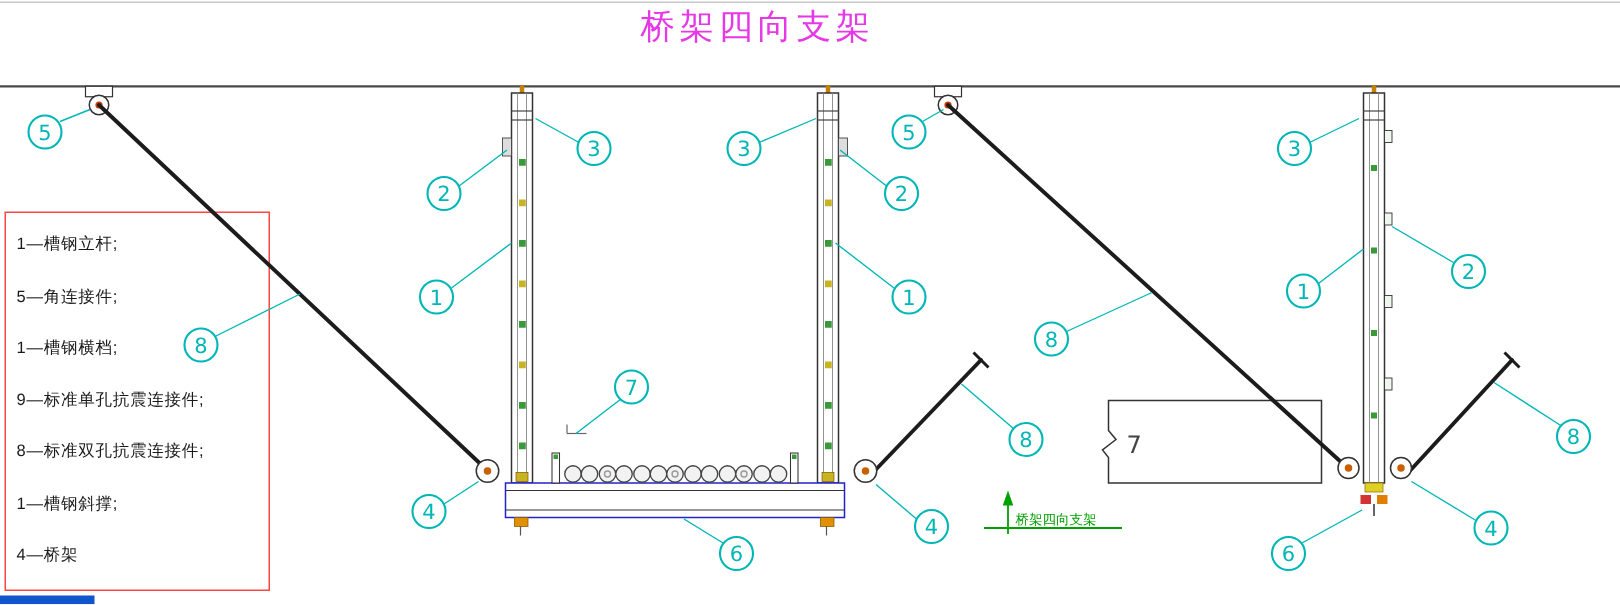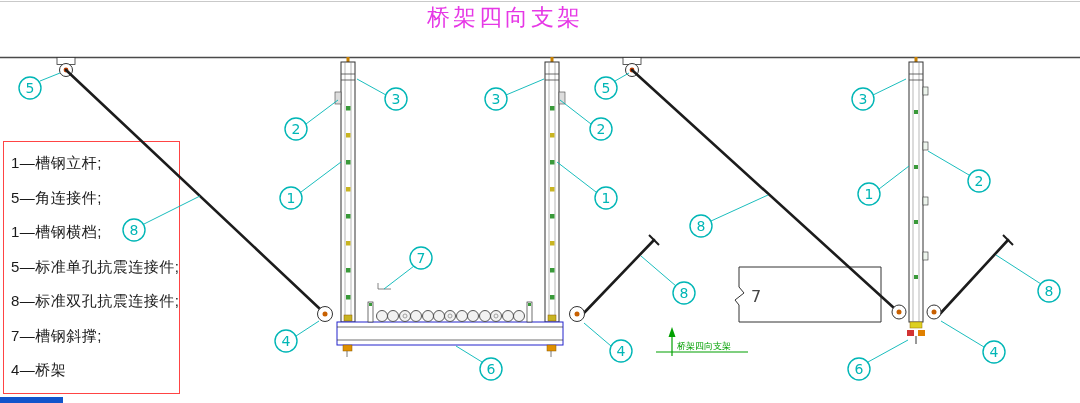--- a/index.html
+++ b/index.html
@@ -2,44 +2,44 @@
 <html><head>
 <meta charset="utf-8">
 <style>
   html,body{margin:0;padding:0;background:#fff}
   .stage{position:relative;width:1080px;height:403px;overflow:hidden;background:#fff;
          font-family:"Liberation Sans",sans-serif}
   .title{position:absolute;top:2px;left:0;width:1010px;text-align:center;
          font-size:23px;color:#e638e6;letter-spacing:3px;font-weight:500}
   .legend{position:absolute;left:3px;top:141px;width:177px;height:253px;
           border:1px solid #f44;box-sizing:border-box;padding:4px 0 0 7px;background:transparent}
-  .legend-row{font-size:15px;color:#1a1a1a;line-height:34.5px;white-space:nowrap;letter-spacing:.5px}
+  .legend-row{font-size:11px;color:#1a1a1a;line-height:34.5px;white-space:nowrap;letter-spacing:.5px}
   svg.canvas{position:absolute;left:0;top:0}
   .co circle{fill:#fff;stroke:#00b6b6;stroke-width:1.4}
   .co text{fill:#00b6b6;font-size:14px;text-anchor:middle;font-family:"DejaVu Sans",sans-serif}
   .leader{stroke:#00b6b6;stroke-width:.9;fill:none}
   .steel{stroke:#333;fill:#fff}
   .brace{stroke:#1c1c1c;stroke-width:2.6;stroke-linecap:round}
   .traylabel{fill:#444;font-size:16px;font-family:"DejaVu Sans",sans-serif}
   .axis-text{fill:#00a000;font-size:9px;font-family:"DejaVu Sans",sans-serif}
 </style>
 </head>
 <body>
 
 <div class="stage">
 
   <div class="title">桥架四向支架</div>
 
   <div class="legend">
     <div class="legend-row">1—槽钢立杆;</div>
     <div class="legend-row">5—角连接件;</div>
     <div class="legend-row">1—槽钢横档;</div>
-    <div class="legend-row">5—标准单孔抗震连接件;</div>
+    <div class="legend-row">9—标准单孔抗震连接件;</div>
     <div class="legend-row">8—标准双孔抗震连接件;</div>
-    <div class="legend-row">7—槽钢斜撑;</div>
+    <div class="legend-row">1—槽钢斜撑;</div>
     <div class="legend-row">4—桥架</div>
   </div>
 
   <svg class="canvas" width="1080" height="403" viewBox="0 0 1080 403">
 
     <line x1="0" y1="1.5" x2="1080" y2="1.5" stroke="#c9c9c9" stroke-width="1"></line>
     <line x1="0" y1="57.5" x2="1080" y2="57.5" stroke="#4a4a4a" stroke-width="1.5"></line>
 
     <g>
       <rect x="57" y="57.5" width="18" height="7" class="steel" stroke-width=".8"></rect>

